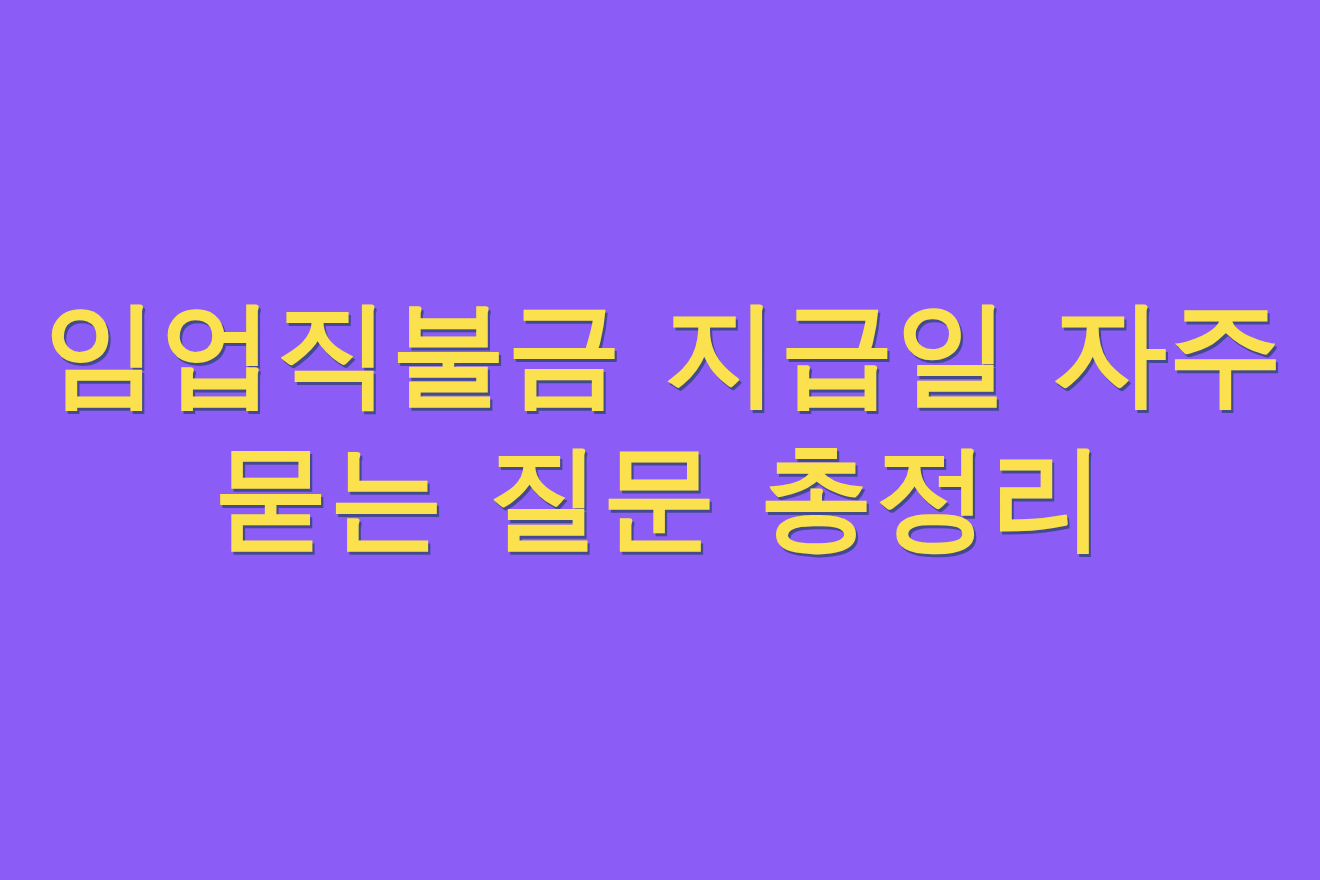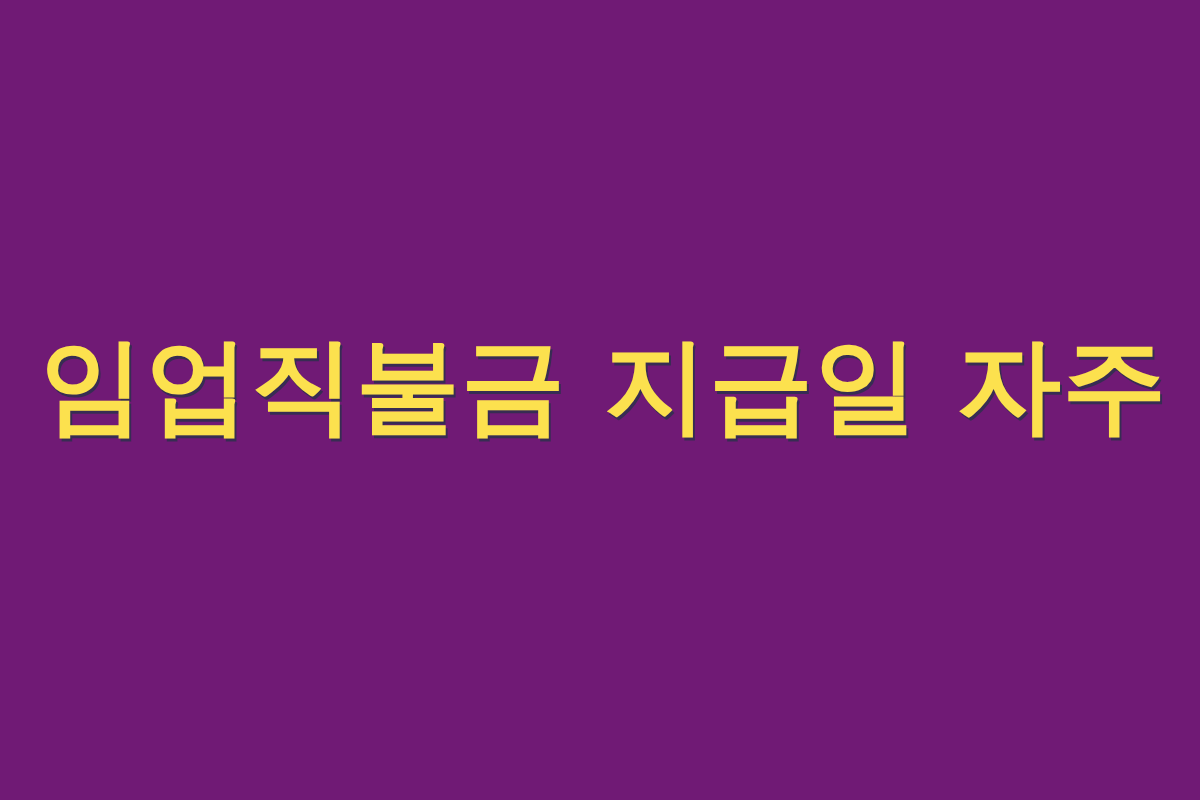--- a/index.html
+++ b/index.html
@@ -10,21 +10,21 @@
   body {
     width: 1200px;
     height: 800px;
     overflow: hidden;
     font-family: "Liberation Sans", sans-serif;
   }
   .canvas {
     position: relative;
     width: 1200px;
     height: 800px;
-    background: #701a75;
+    background: #8b5cf6;
     display: flex;
     align-items: center;
     justify-content: center;
     box-sizing: border-box;
   }
   .title-block {
     display: flex;
     flex-direction: column;
     align-items: center;
     justify-content: center;
@@ -48,15 +48,16 @@
     font-size: 104px;
   }
 </style>
 </head>
 <body>
 
 <div class="canvas">
 
   <div class="title-block">
     <span class="title-line line-1">임업직불금 지급일 자주</span>
+    <span class="title-line line-2">묻는 질문 총정리</span>
   </div>
 
 </div>
 
 </body></html>

